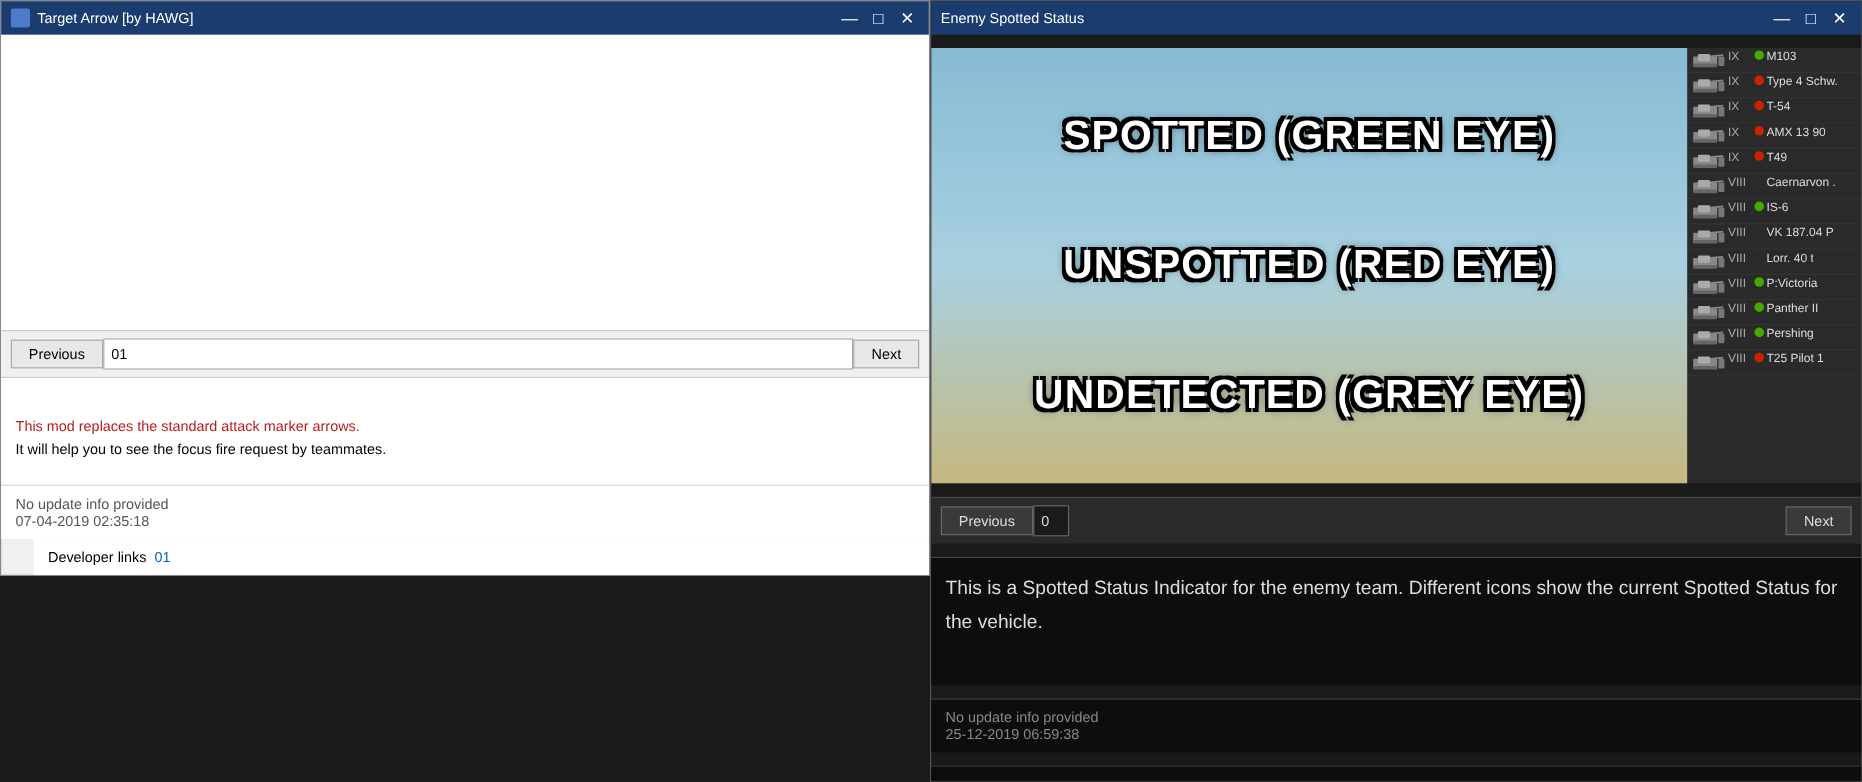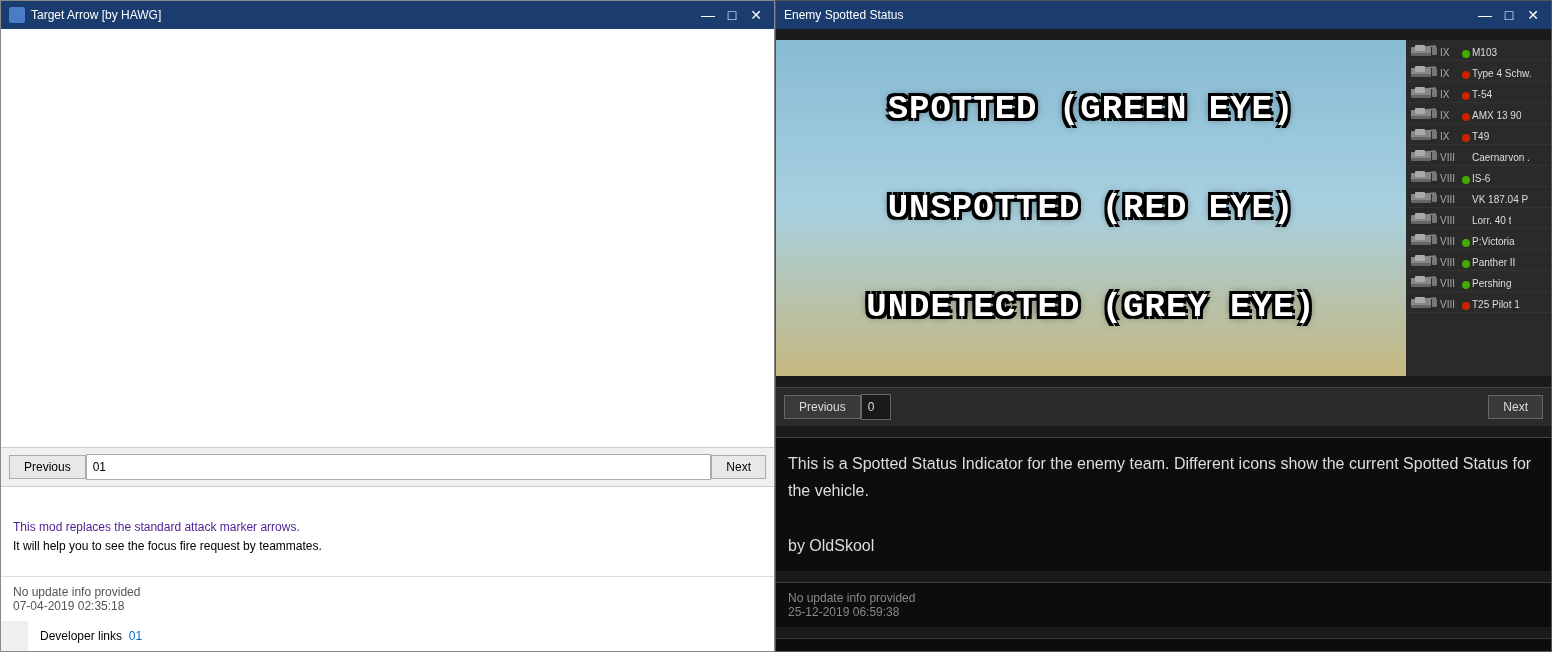--- a/index.html
+++ b/index.html
@@ -9,21 +9,21 @@
       background: #1a1a1a;
       font-family: 'Segoe UI', Tahoma, sans-serif;
       font-size: 12px;
       display: flex;
       overflow: hidden;
     }
 
     
     .left-panel {
       width: 775px;
-      height: 652px;
+      height: 480px;
       background: #f0f0f0;
       border: 1px solid #888;
       display: flex;
       flex-direction: column;
       position: relative;
     }
 
     .window-titlebar {
       display: flex;
       align-items: center;
@@ -214,41 +214,41 @@
       background: linear-gradient(180deg, #87bbd4 0%, #a8d0e0 50%, #c5b880 100%);
       position: relative;
       display: flex;
       flex-direction: column;
       align-items: center;
       justify-content: space-around;
       padding: 20px;
     }
 
     .spotted-text {
-      font-family: Liberation Mono, monospace;
+      font-family: Liberation Sans, sans-serif;
       font-size: 34px;
       font-weight: 900;
       color: white;
       text-shadow: -3px -3px 0 #000, 3px -3px 0 #000, -3px 3px 0 #000, 3px 3px 0 #000,
                    0 0 8px rgba(0,0,0,0.8);
       text-align: left;
       letter-spacing: 1px;
       text-transform: uppercase;
     }
 
     .tank-list {
       width: 145px;
       background: #2a2a2a;
       overflow-y: auto;
       flex-shrink: 0;
     }
 
     .tank-list-item {
       display: flex;
-      align-items: flex-end;
+      align-items: flex-start;
       padding: 2px 4px;
       border-bottom: 1px solid #333;
       color: #ddd;
       font-size: 11px;
       gap: 2px;
     }
 
     .tank-tier {
       color: #aaa;
       font-size: 10px;
@@ -412,21 +412,21 @@
 
   <div class="nav-bar">
     <button class="nav-btn">Previous</button>
     <input class="nav-input" type="text" value="01" style="">
     <button class="nav-btn">Next</button>
   </div>
 
   <div class="description-area">
     <br>
     <div>
-      <span style="color:#4c1d95;">This mod replaces the standard attack marker arrows.</span>
+      <span style="color:#b91c1c;">This mod replaces the standard attack marker arrows.</span>
     </div>
     <div>It will help you to see the focus fire request by teammates.</div>
   </div>
 
   <div class="update-info">
     <div>No update info provided</div>
     <div>07-04-2019 02:35:18</div>
   </div>
 
   <div class="developer-links">
@@ -620,21 +620,20 @@
 
   <div class="right-nav-bar">
     <button class="right-nav-btn">Previous</button>
     <input class="right-nav-input" type="text" value="0" style="">
     <button class="right-nav-btn" style="margin-left:auto;">Next</button>
   </div>
 
   <div class="right-description">
     <div>This is a Spotted Status Indicator for the enemy team. Different icons show the current Spotted Status for the vehicle.</div>
     <br>
-    <div>by OldSkool</div>
   </div>
 
   <div class="right-update-info">
     <div>No update info provided</div>
     <div>25-12-2019 06:59:38</div>
   </div>
 
   <div class="right-footer"></div>
 
 </div>

